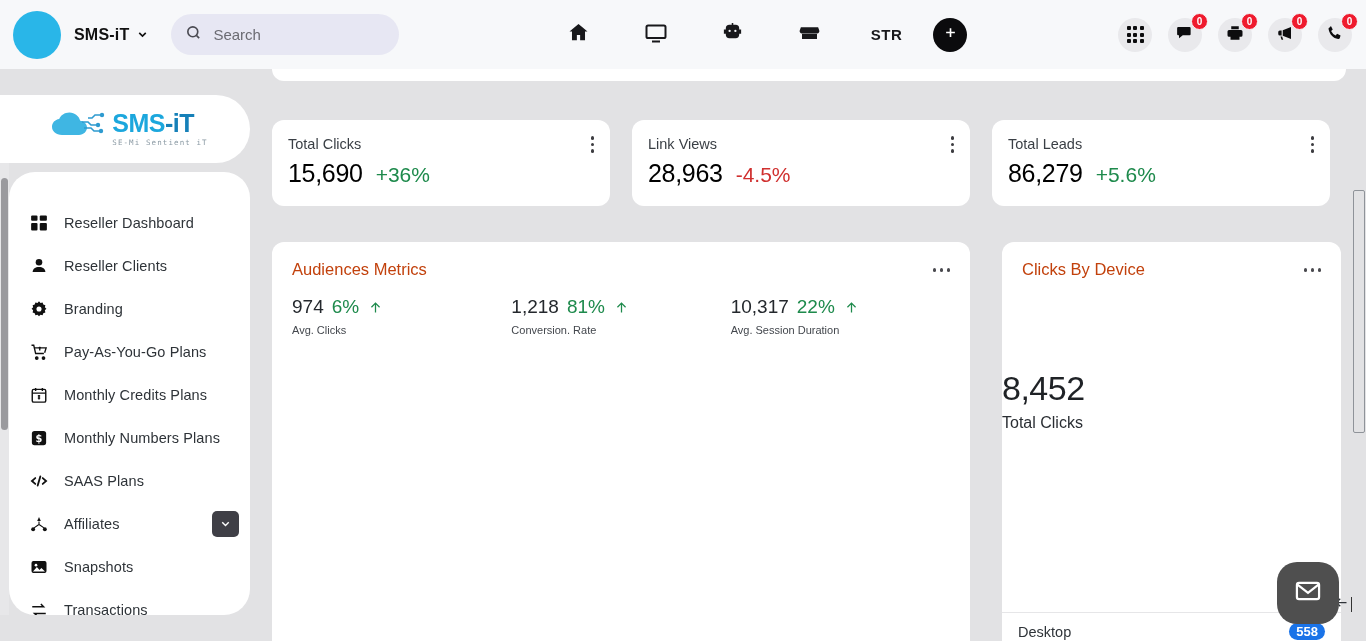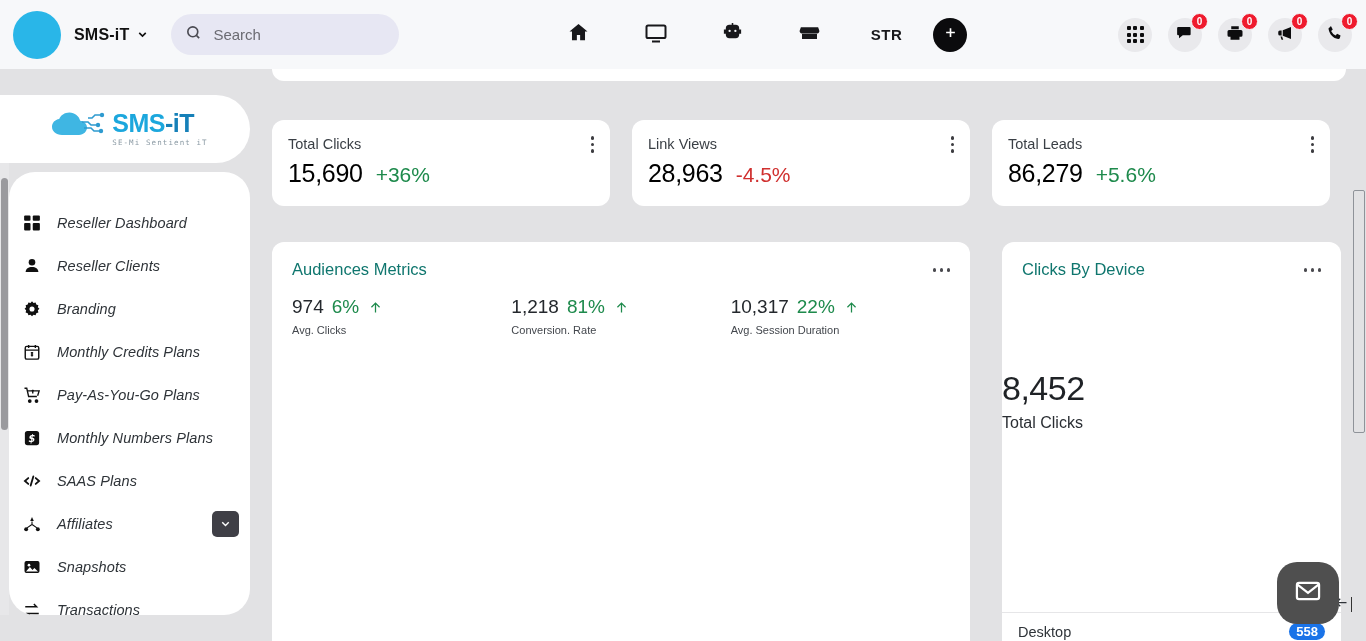--- a/index.html
+++ b/index.html
@@ -101,21 +101,21 @@
   .side-scroll-track {
     position: absolute; left: 0; top: 163px; width: 9px; height: 452px;
     background: #e7e7e9; z-index: 26;
   }
   .side-scroll-thumb {
     position: absolute; left: 1px; top: 178px; width: 7px; height: 252px;
     background: #9a9a9e; border-radius: 4px; z-index: 27;
   }
   .side-item {
     height: 43px; display: flex; align-items: center;
-    padding-left: 12px; cursor: pointer; position: relative; font-style: italic;
+    padding-left: 19px; cursor: pointer; position: relative;
   }
   .side-icon {
     width: 22px; height: 22px; display: flex; align-items: center;
     justify-content: center; color: #111; flex: 0 0 auto;
   }
   .side-label {
     margin-left: 14px; font-size: 14.5px; color: #2e3338;
     letter-spacing: .1px; white-space: nowrap;
   }
   .side-caret {
@@ -159,21 +159,21 @@
   }
   .kebab i { width: 3.5px; height: 3.5px; background: #3c3c40; border-radius: 50%; display:block; }
 
   
   .aud-card {
     position: absolute; left: 22px; top: 173px;
     width: 698px; height: 420px; background: #fff; border-radius: 12px;
     padding: 18px 20px;
   }
   .card-head { display: flex; align-items: flex-start; justify-content: space-between; }
-  .card-title { font-size: 16.5px; color: #0f766e; }
+  .card-title { font-size: 16.5px; color: #c2410c; }
   .dots3 { display: flex; gap: 3.5px; cursor: pointer; margin-top: 8px; }
   .dots3 i { width: 3.5px; height: 3.5px; background: #4a4a4f; border-radius: 50%; display:block; }
   .aud-metrics { display: flex; margin-top: 17px; }
   .aud-m { width: 229px; }
   .aud-top { display: flex; align-items: center; }
   .aud-num { font-size: 19px; color: #24282d; }
   .aud-pct { font-size: 19px; color: #1e8a4c; margin-left: 8px; }
   .aud-arrow { margin-left: 9px; color: #1e8a4c; display: flex; }
   .aud-lbl { font-size: 11px; color: #43474d; margin-top: 6px; }
 
@@ -378,39 +378,39 @@
       <svg width="18" height="18" viewBox="0 0 24 24" fill="currentColor">
           <path d="M12 1.8l2 2.1 2.8-.7.9 2.8 2.8 1-.7 2.8 2.1 2-2.1 2 .7 2.8-2.8 1-.9 2.8-2.8-.7-2 2.1-2-2.1-2.8.7-.9-2.8-2.8-1 .7-2.8-2.1-2 2.1-2-.7-2.8 2.8-1 .9-2.8 2.8.7 2-2.1z"></path>
           <circle cx="12" cy="12" r="3.4" fill="#fff"></circle>
         </svg>
     </span>
     <span class="side-label">Branding</span>
   </div>
 
   <div class="side-item">
     <span class="side-icon">
-      <svg width="18" height="18" viewBox="0 0 24 24" fill="none" stroke="currentColor" stroke-width="1.9">
-          <rect x="3" y="4.5" width="18" height="17" rx="2"></rect>
-          <path d="M3 9.5h18M7.5 2.5v4M16.5 2.5v4M12 12v6M10.4 13.2h3.2M10.4 16.2h3.2"></path>
-        </svg>
-    </span>
-    <span class="side-label">Monthly Credits Plans</span>
-  </div>
-
-  <div class="side-item">
-    <span class="side-icon">
       <svg width="18" height="18" viewBox="0 0 24 24" fill="none" stroke="currentColor" stroke-width="1.8">
           <path d="M2 3h3l2.5 11h11"></path>
           <path d="M5.5 6.5h16l-2 6.5"></path>
           <circle cx="9" cy="20" r="1.6" fill="currentColor"></circle>
           <circle cx="18" cy="20" r="1.6" fill="currentColor"></circle>
           <path d="M13 5v5M11.5 6.2h3"></path>
         </svg>
     </span>
     <span class="side-label">Pay-As-You-Go Plans</span>
+  </div>
+
+  <div class="side-item">
+    <span class="side-icon">
+      <svg width="18" height="18" viewBox="0 0 24 24" fill="none" stroke="currentColor" stroke-width="1.9">
+          <rect x="3" y="4.5" width="18" height="17" rx="2"></rect>
+          <path d="M3 9.5h18M7.5 2.5v4M16.5 2.5v4M12 12v6M10.4 13.2h3.2M10.4 16.2h3.2"></path>
+        </svg>
+    </span>
+    <span class="side-label">Monthly Credits Plans</span>
   </div>
 
   <div class="side-item">
     <span class="side-icon">
       <svg width="18" height="18" viewBox="0 0 24 24" fill="currentColor">
           <rect x="2.5" y="2.5" width="19" height="19" rx="3.5"></rect>
           <text x="12" y="17" font-size="13" fill="#fff" text-anchor="middle" font-family="DejaVu Sans, sans-serif" font-weight="bold">$</text>
         </svg>
     </span>
     <span class="side-label">Monthly Numbers Plans</span>

